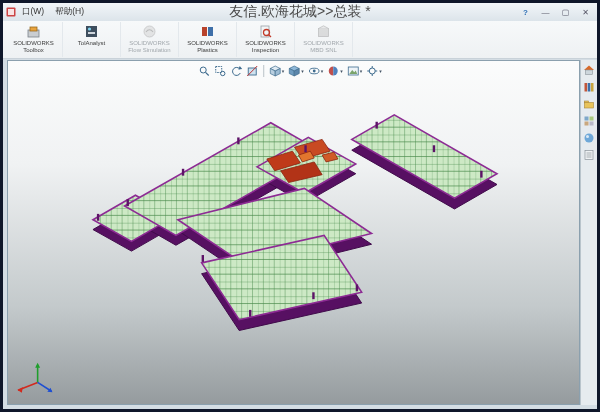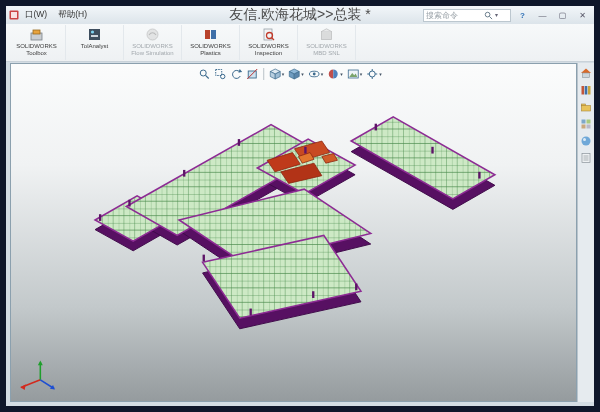--- a/index.html
+++ b/index.html
@@ -1,18 +1,18 @@
 <!DOCTYPE html>
 <html><head>
 <meta charset="utf-8">
 <style>
   * { margin:0; padding:0; box-sizing:border-box; }
   body { background:#777; font-family:"Liberation Sans", sans-serif; }
   .app { position:relative; width:600px; height:412px; background:#d4dde4;
-         border:6px solid #0f172a; overflow:hidden; }
+         border:3px solid #0f172a; overflow:hidden; }
 
   
   .titlebar { position:absolute; top:0; left:0; right:0; height:18px; display:flex;
               align-items:center; background:linear-gradient(#f2f6f9,#dce4ea); padding:0 3px; }
   .appicon { width:10px; height:10px; margin-right:4px; }
   .menu-group { display:flex; gap:7px; font-size:8.5px; color:#333; align-items:center; }
   .menu-item { padding:1px 2px; white-space:nowrap; cursor:default; }
   .win-title { position:absolute; left:50%; transform:translateX(-50%); font-size:14px;
                color:#4a4a4a; white-space:nowrap; }
   .tb-right { margin-left:auto; display:flex; align-items:center; gap:3px; }
@@ -65,28 +65,20 @@
     <svg class="appicon" viewBox="0 0 10 10">
       <rect x="0.5" y="0.5" width="9" height="9" fill="#c44" rx="1"></rect>
       <rect x="2" y="2" width="6" height="6" fill="#fff" opacity="0.85"></rect>
     </svg>
     <div class="menu-group">
       <span class="menu-item">口(W)</span>
       <span class="menu-item">帮助(H)</span>
     </div>
     <div class="win-title">友信.欧海花城&gt;&gt;总装 *</div>
     <div class="tb-right">
-      <div class="searchbox">
-        <input readonly="" placeholder="搜索命令" style="">
-        <svg width="9" height="9" viewBox="0 0 10 10">
-          <circle cx="4" cy="4" r="2.6" fill="none" stroke="#6a7d8c" stroke-width="1.1"></circle>
-          <line x1="6" y1="6" x2="9" y2="9" stroke="#6a7d8c" stroke-width="1.1"></line>
-        </svg>
-        <span class="caret">▾</span>
-      </div>
       <div class="winbtn helpbtn">?</div>
       <div class="winbtn">—</div>
       <div class="winbtn">▢</div>
       <div class="winbtn">✕</div>
     </div>
   </div>
 
   <div class="ribbon">
 
     <div class="ritem">

